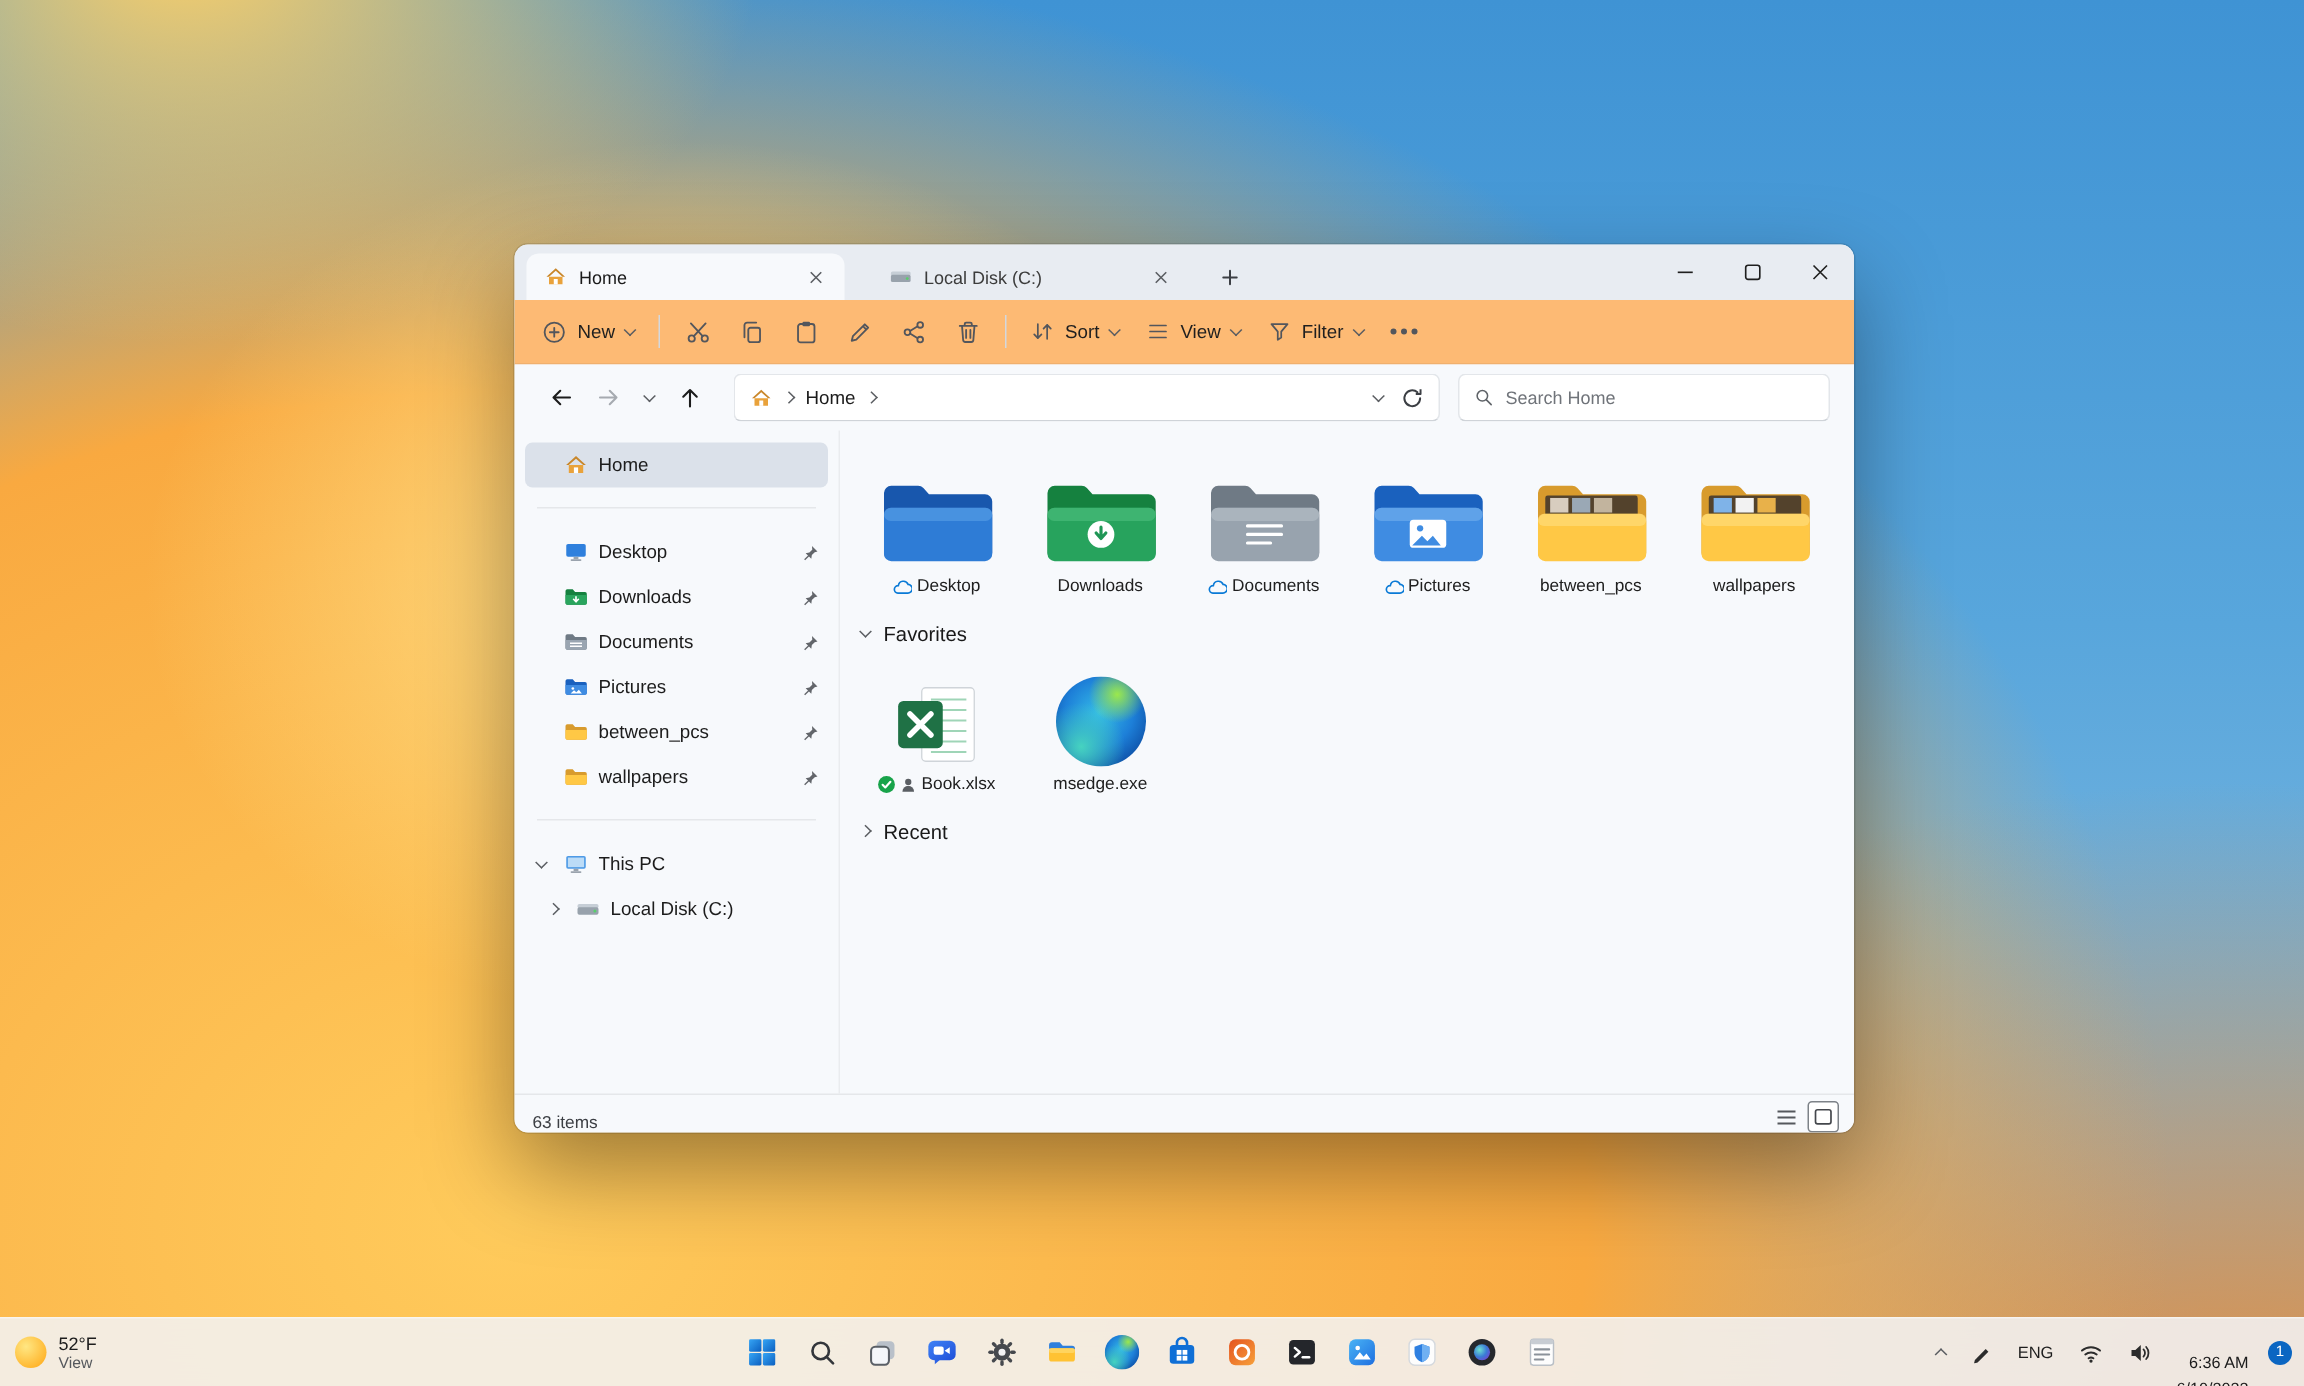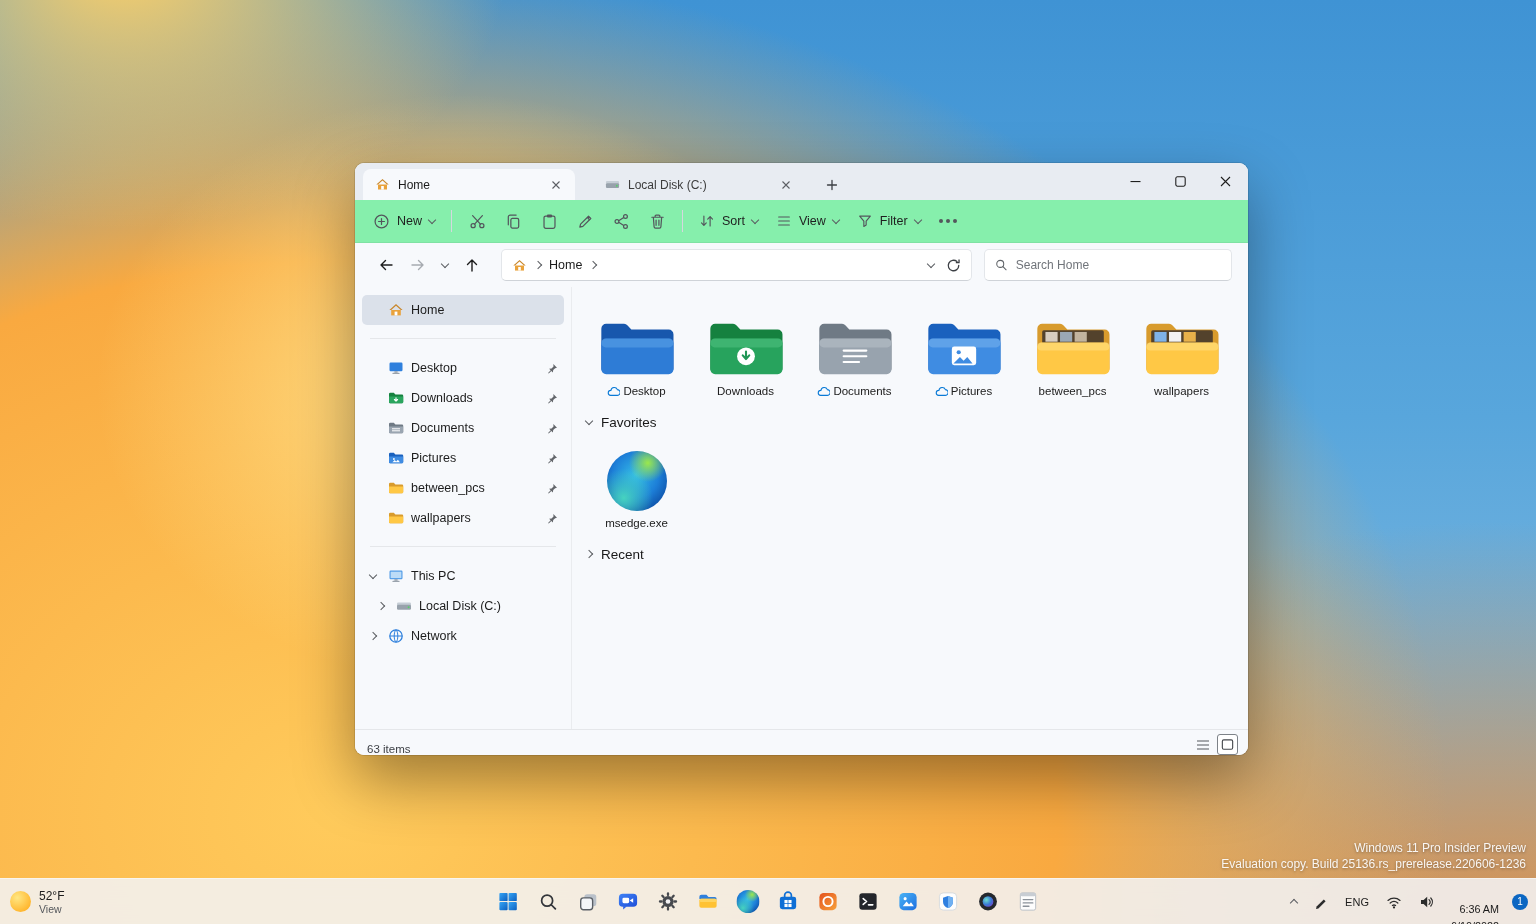--- a/index.html
+++ b/index.html
@@ -17,37 +17,37 @@
   }
 
   
   .chev { display:inline-block; width:6px; height:6px; border-right:1.4px solid #5a5d61; border-bottom:1.4px solid #5a5d61; }
   .chev.r { transform:rotate(-45deg); }
   .chev.d { transform:rotate(45deg); margin-top:-2px; }
   .chev.u { transform:rotate(-135deg); margin-top:3px; }
   .dots3 { width:4px; height:4px; border-radius:50%; background:#53565c; box-shadow:7px 0 0 #53565c,-7px 0 0 #53565c; }
 
   
-  .explorer { position:absolute; left:355px; top:163px; width:893px; height:592px;
+  .explorer { position:absolute; left:343px; top:163px; width:893px; height:592px;
     border-radius:9px; overflow:hidden; display:flex; flex-direction:column;
     background:#f7f9fc; box-shadow:0 25px 60px rgba(0,0,0,.38), 0 0 0 1px rgba(0,0,0,.10); }
 
   .tabstrip { height:37px; background:#e8ecf2; display:flex; align-items:flex-end; padding-left:8px; flex:0 0 auto; }
   .tab { width:212px; height:31px; display:flex; align-items:center; gap:8px; padding:0 8px 0 12px;
          border-radius:8px 8px 0 0; font-size:12px; color:#1b1b1b; }
   .tab.active { background:#f7f9fc; }
   .tab.inactive { color:#3c3c3c; margin-left:18px; }
   .tab .tlabel { flex:1; white-space:nowrap; overflow:hidden; }
   .tab-close, .newtab-btn { width:22px; height:22px; border-radius:4px; display:flex; align-items:center; justify-content:center; }
   .newtab-btn { margin-left:16px; margin-bottom:4px; }
   .win-controls { margin-left:auto; align-self:flex-start; display:flex; height:100%; }
   .wc-btn { width:45px; height:100%; display:flex; align-items:center; justify-content:center; }
 
   .toolbar { height:43px; flex:0 0 auto; display:flex; align-items:center; padding:0 10px; gap:2px;
-             background:#86efac; border-bottom:1px solid rgba(0,0,0,.05); }
+             background:#fdba74; border-bottom:1px solid rgba(0,0,0,.05); }
   .tb-btn { height:34px; border-radius:5px; display:flex; align-items:center; justify-content:center; padding:0 8px; gap:7px;
             font-size:12.5px; color:#1f1f1f; }
   .tb-ic { width:34px; }
   .tb-sep { width:1px; height:22px; background:#d4d8de; margin:0 6px; }
 
   .navrow { height:44px; flex:0 0 auto; display:flex; align-items:center; padding:0 16px; gap:2px; background:#f7f9fc; }
   .nav-btn { width:30px; height:30px; border-radius:5px; display:flex; align-items:center; justify-content:center; }
   .nav-btn.small { width:20px; }
   .addressbar { flex:1; height:32px; margin:0 10px 0 12px; background:#fff; border:1px solid #e3e6ea; border-bottom-color:#cfd3d8;
                 border-radius:5px; display:flex; align-items:center; gap:8px; padding:0 10px; font-size:12.5px; color:#1b1b1b; }
@@ -446,32 +446,20 @@
             </span>
           <span class="sicon">
               <svg width="16" height="16" viewBox="0 0 16 16">
                 <rect x="1" y="4.6" width="14" height="3" rx="1.2" fill="#c6ced6"></rect>
                 <rect x="1" y="6.8" width="14" height="5" rx="1.2" fill="#98a2ac"></rect>
                 <circle cx="12.6" cy="9.3" r="1" fill="#57d06a"></circle>
               </svg>
             </span>
           <span class="slabel">Local Disk (C:)</span>
         </div>
-        <div class="side-row">
-          <span class="slot">
-              <span class="chev r"></span>
-            </span>
-          <span class="sicon">
-              <svg width="16" height="16" viewBox="0 0 16 16">
-                <circle cx="8" cy="8" r="6.2" fill="none" stroke="#2f80dd" stroke-width="1.3"></circle>
-                <path d="M1.8 8 h12.4 M8 1.8 c2.4 1.8 2.4 10.6 0 12.4 M8 1.8 c-2.4 1.8 -2.4 10.6 0 12.4" stroke="#2f80dd" stroke-width="1" fill="none"></path>
-              </svg>
-            </span>
-          <span class="slabel">Network</span>
-        </div>
       </div>
 
       <div class="main">
 
 
         <div class="tiles">
           <div class="tile">
             <span class="ibox">
                 <svg width="78" height="60" viewBox="0 0 96 74">
                   <path d="M4 12 a6 6 0 0 1 6-6 h22 a6 6 0 0 1 4.4 1.9 L41 13 h46 a6 6 0 0 1 6 6 v42 a6 6 0 0 1-6 6 H10 a6 6 0 0 1-6-6 z" fill="#1857ad"></path>
@@ -571,20 +559,43 @@
         </div>
 
         <div class="sec-head">
           <span class="chev d"></span>
           <span>Favorites</span>
         </div>
 
         <div class="tiles">
           <div class="tile">
             <span class="ibox">
+                <svg width="56" height="56" viewBox="0 0 64 64">
+                  <rect x="20" y="4" width="40" height="56" rx="3" fill="#fff" stroke="#cfd4d9"></rect>
+                  <g stroke="#9fd5b7" stroke-width="1.5">
+                    <path d="M27 13 h27 M27 21 h27 M27 29 h27 M27 37 h27 M27 45 h27 M27 53 h27"></path>
+                  </g>
+                  <rect x="2" y="14" width="34" height="36" rx="4" fill="#1f7145"></rect>
+                  <path d="M11 24 l16 16 M27 24 l-16 16" stroke="#fff" stroke-width="4.2" stroke-linecap="round"></path>
+                </svg>
+              </span>
+            <span class="tlab">
+              <svg width="12" height="12" viewBox="0 0 12 12">
+                  <circle cx="6" cy="6" r="5.6" fill="#18a34a"></circle>
+                  <path d="M3.4 6.2 l1.8 1.8 3.4-3.8" stroke="#fff" stroke-width="1.4" fill="none" stroke-linecap="round" stroke-linejoin="round"></path>
+                </svg>
+              <svg width="11" height="11" viewBox="0 0 11 11">
+                  <circle cx="5.5" cy="3.3" r="2.1" fill="#5a5e63"></circle>
+                  <path d="M1.6 9.8 a3.9 3.9 0 0 1 7.8 0 z" fill="#5a5e63"></path>
+                </svg>
+              <span>Book.xlsx</span>
+            </span>
+          </div>
+          <div class="tile">
+            <span class="ibox">
                 <span class="edge-ball edge-64"></span>
               </span>
             <span class="tlab">
                 <span>msedge.exe</span>
               </span>
           </div>
         </div>
 
         <div class="sec-head">
           <span class="chev r"></span>
@@ -602,24 +613,20 @@
           </svg>
         <span class="sel-box">
             <svg width="15" height="15" viewBox="0 0 16 16">
               <rect x="2.5" y="3" width="11" height="10" rx="1.5" fill="none" stroke="#44474c" stroke-width="1.2"></rect>
             </svg>
           </span>
       </span>
     </div>
   </div>
 
-  <div class="watermark">
-    <div>Windows 11 Pro Insider Preview</div>
-    <div>Evaluation copy. Build 25136.rs_prerelease.220606-1236</div>
-  </div>
 
   <div class="taskbar">
 
     <div class="weather">
       <span class="sun"></span>
       <span>
         <div class="wx-temp">52°F</div>
         <div class="wx-cond">View</div>
       </span>
     </div>

